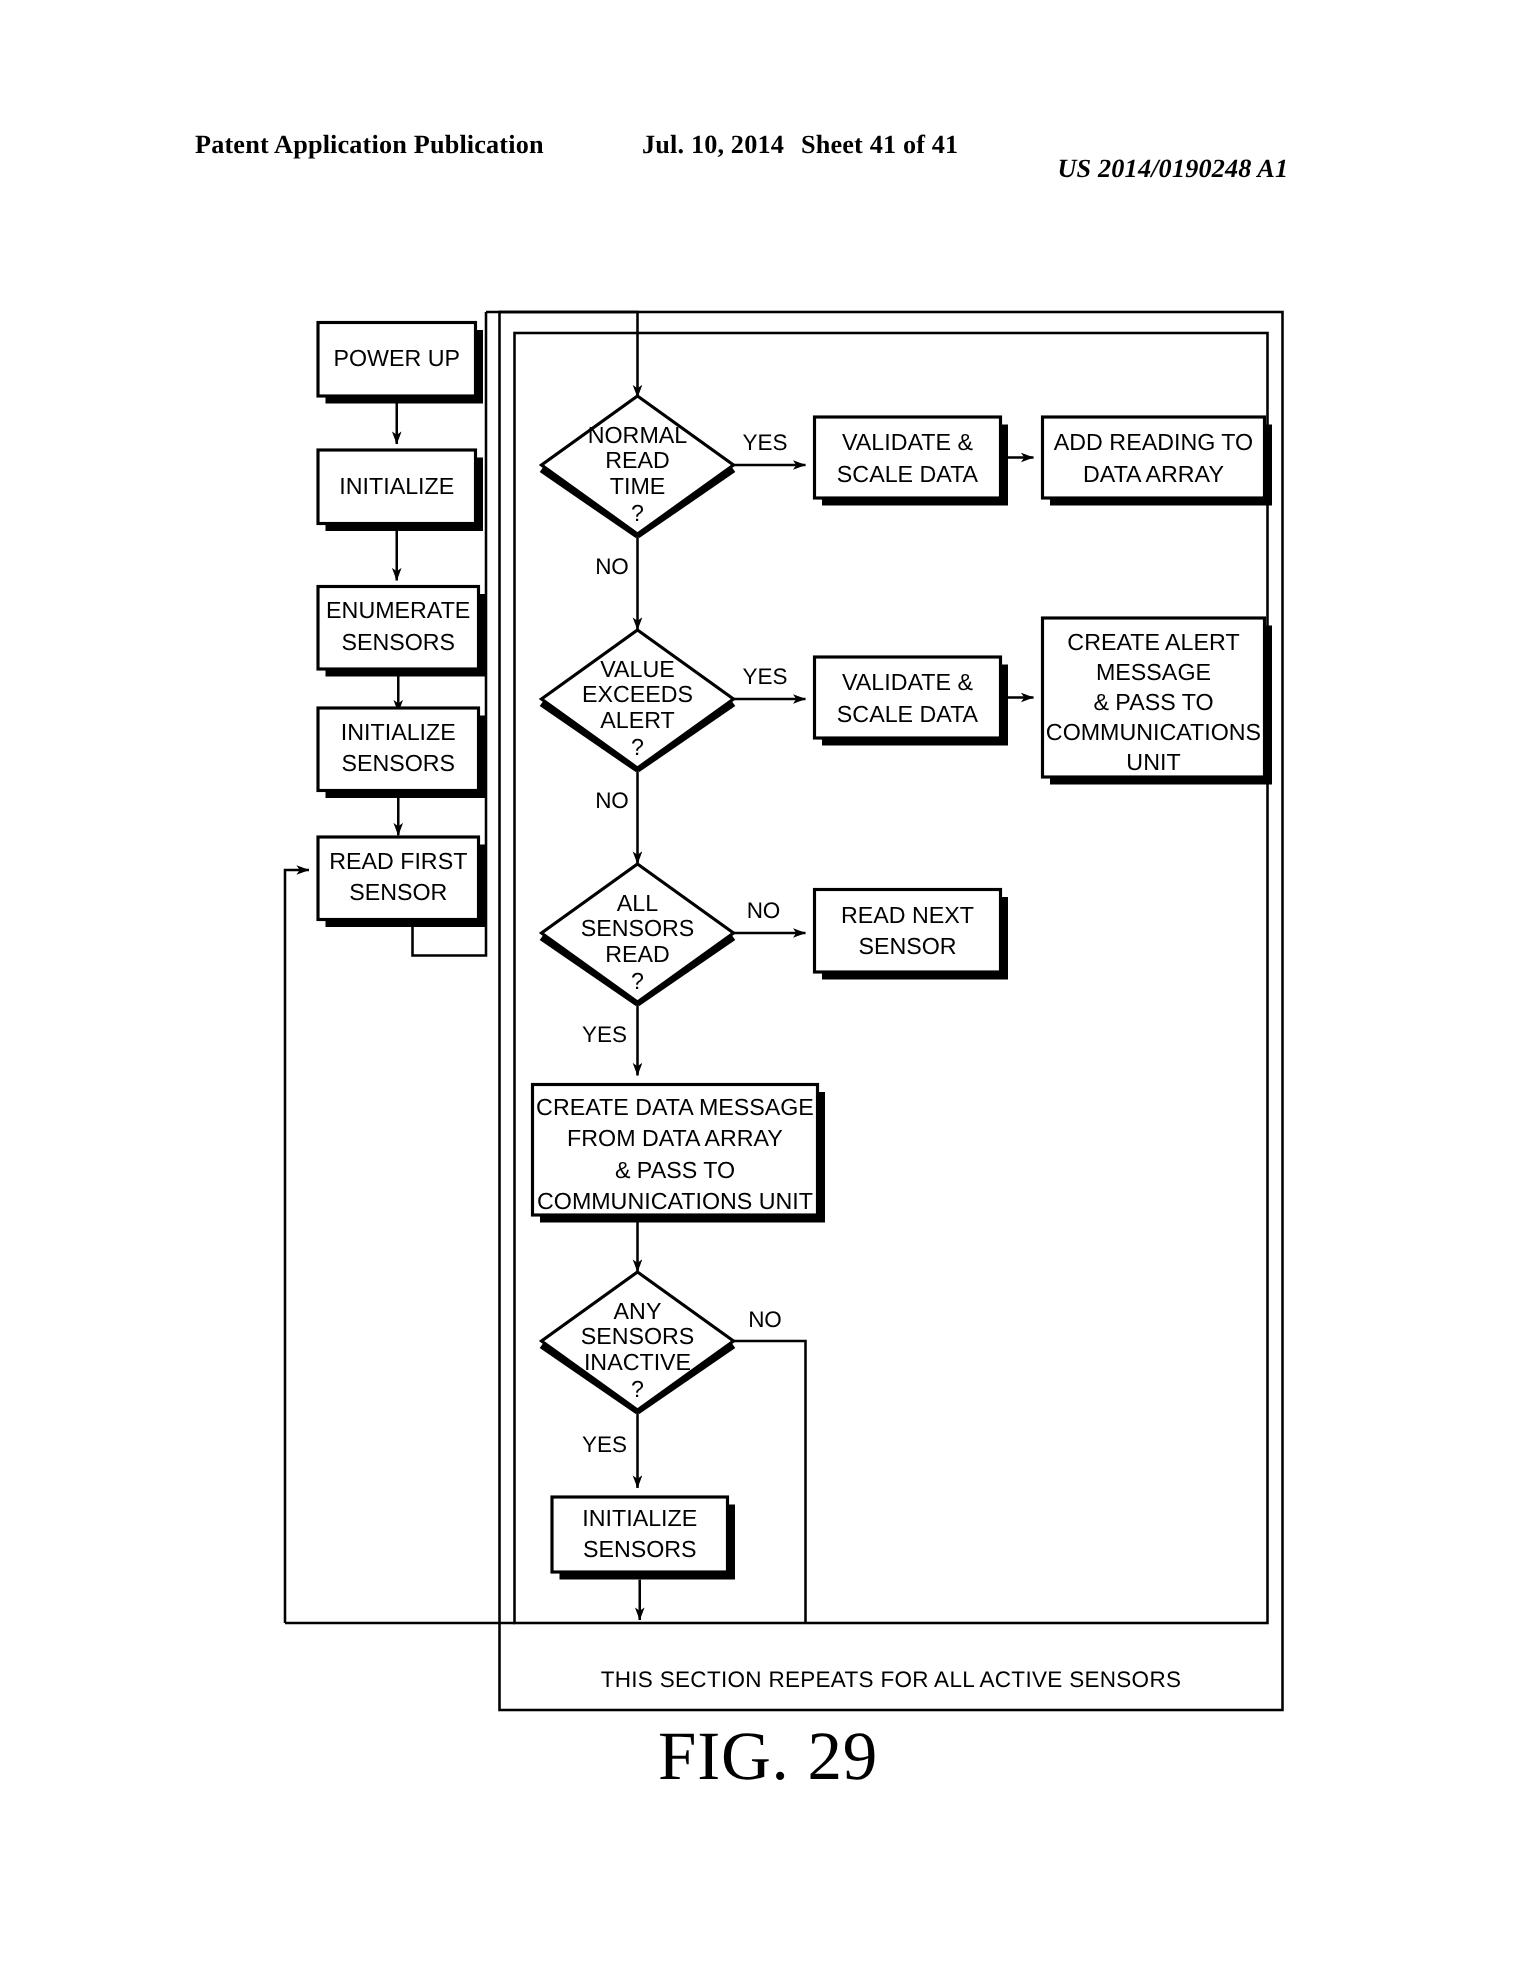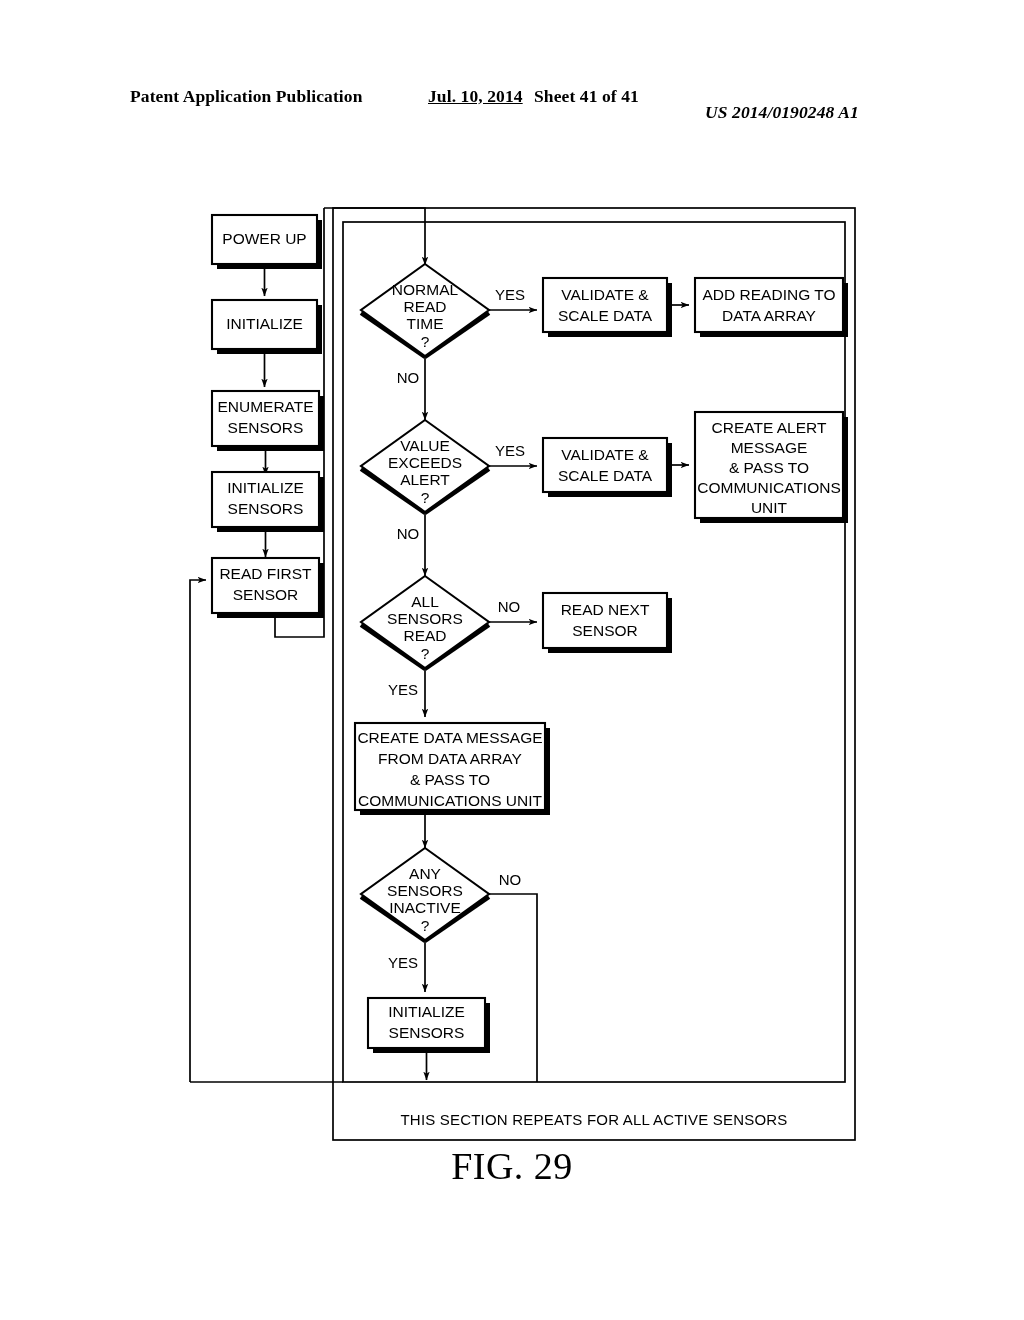--- a/index.html
+++ b/index.html
@@ -19,31 +19,31 @@
   .hdr{
     position:absolute;
     top:86px;left:0;width:1024px;
     font-family:"Liberation Serif", serif;
     font-weight:bold;
     font-size:17.5px;
     letter-spacing:0.1px;
     white-space:nowrap;
   }
   .hdr .h-pub{position:absolute;left:130px;top:0;}
-  .hdr .h-date{position:absolute;left:428px;top:0;text-decoration:underline;}
+  .hdr .h-date{position:absolute;left:428px;top:0;}
   .hdr .h-sheet{position:absolute;left:534px;top:0;}
   .hdr .h-pat{position:absolute;left:705px;top:16px;font-style:italic;}
 
   
   .figcap{
     position:absolute;
     top:1144px;left:0;width:1024px;
     text-align:center;
     font-family:"Liberation Serif", serif;
-    font-size:38px;
+    font-size:46px;
     letter-spacing:0.5px;
   }
 
   
   svg#flow{
     position:absolute;
     left:0;top:0;
     width:1024px;height:1320px;
   }
   svg#flow text{

